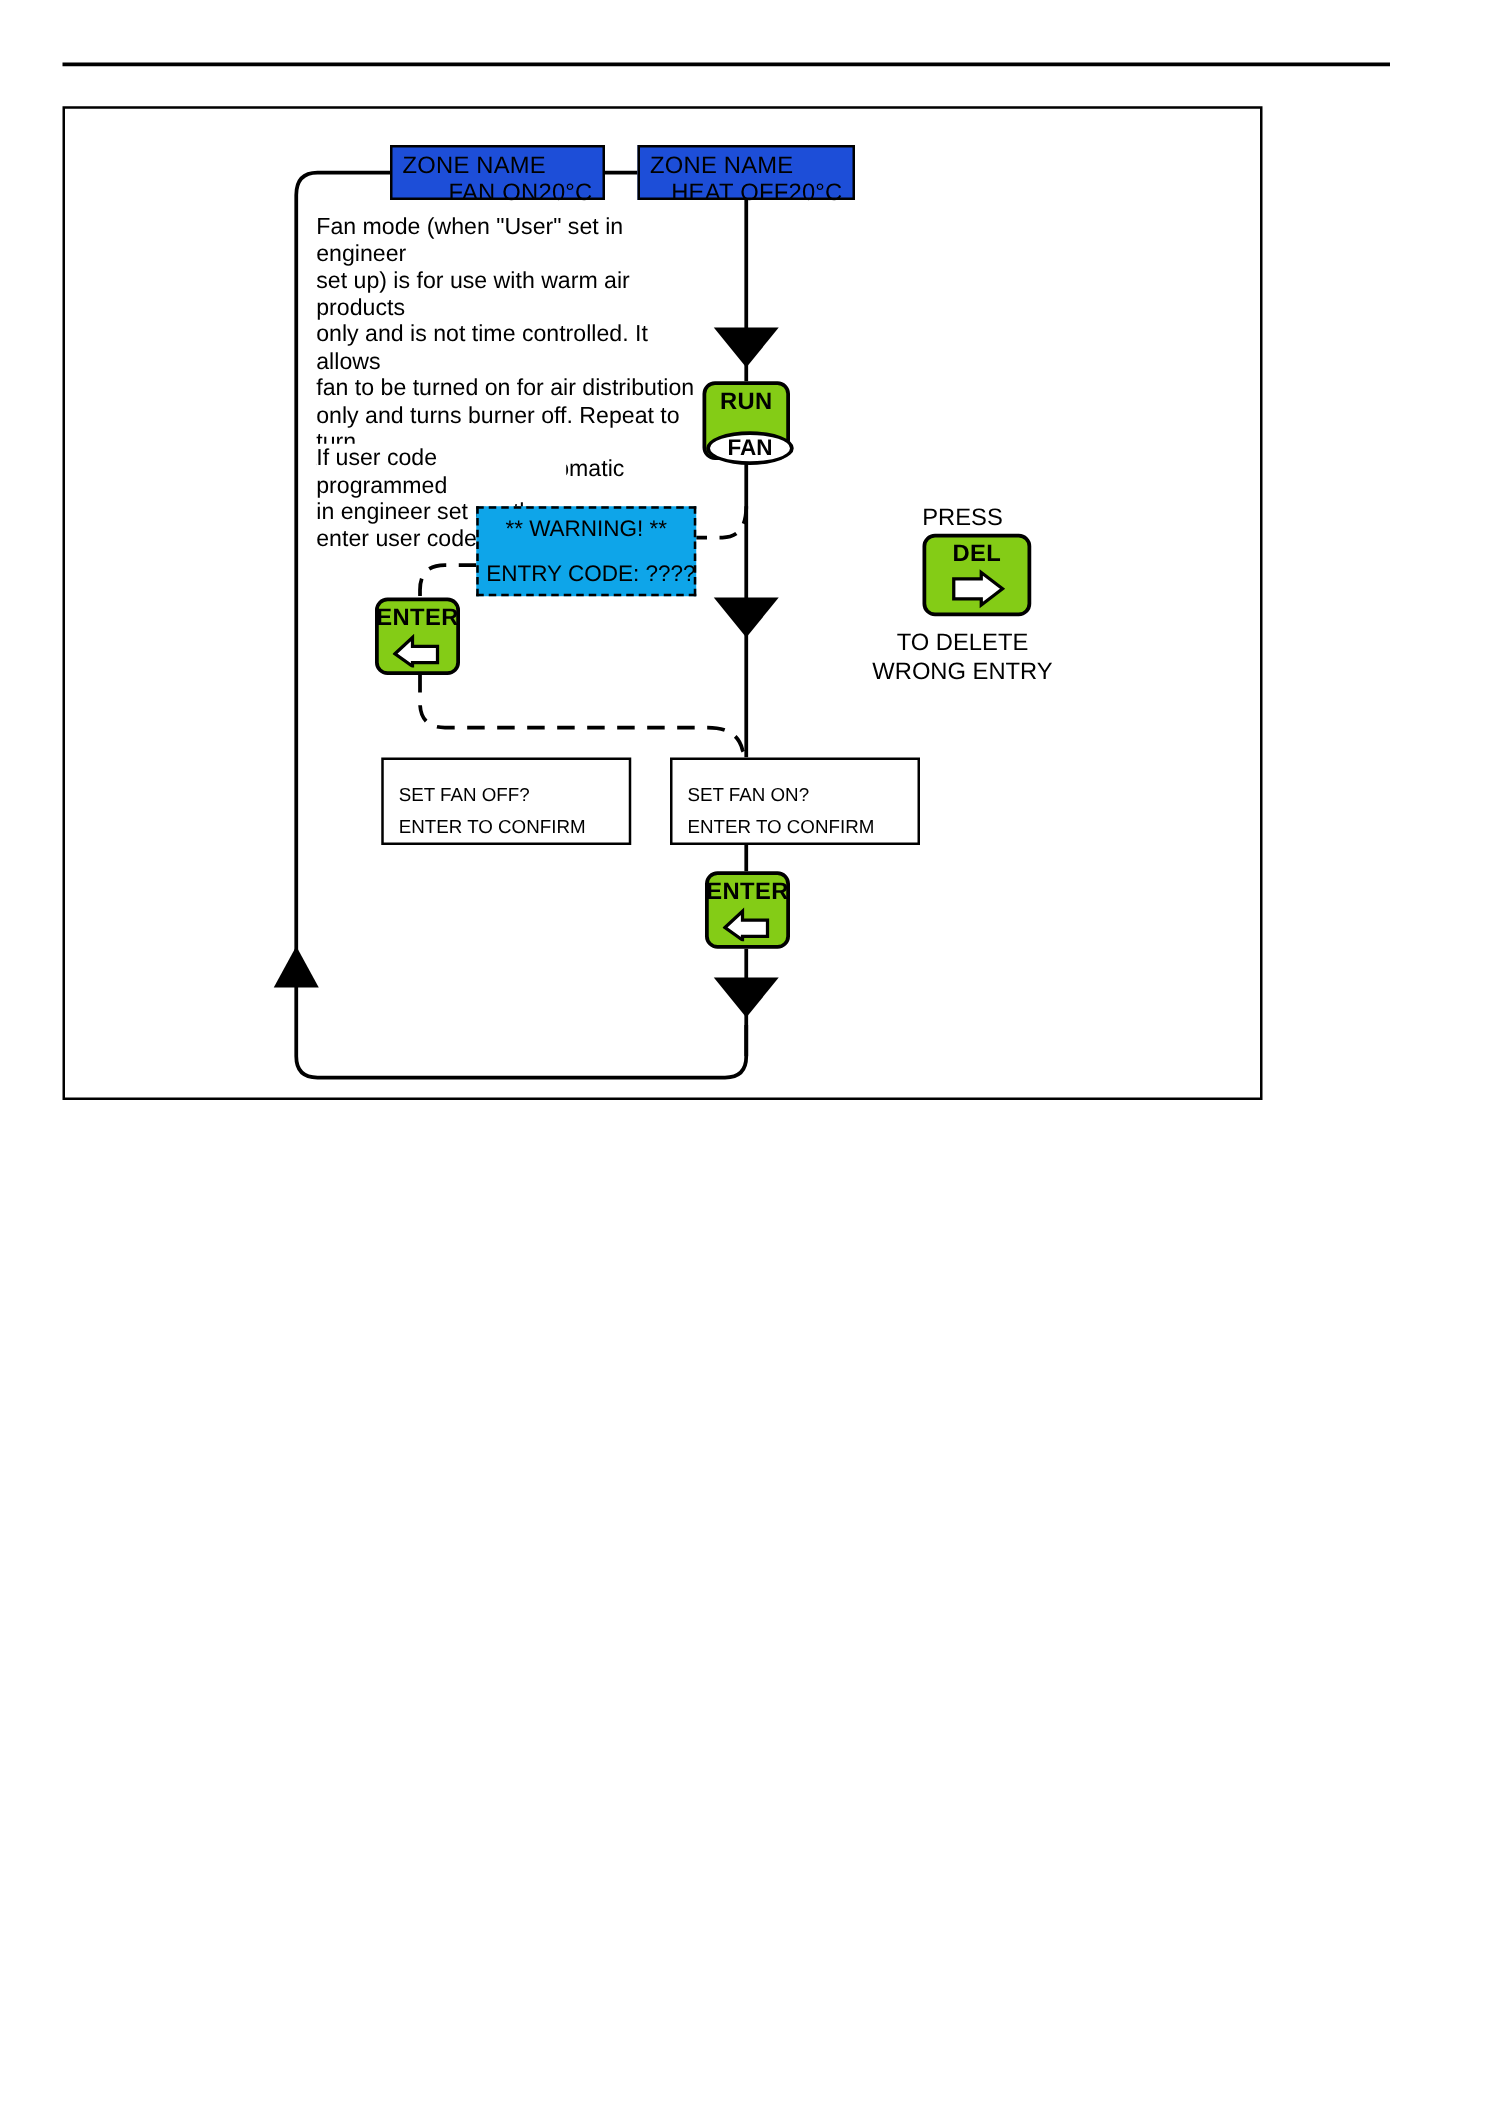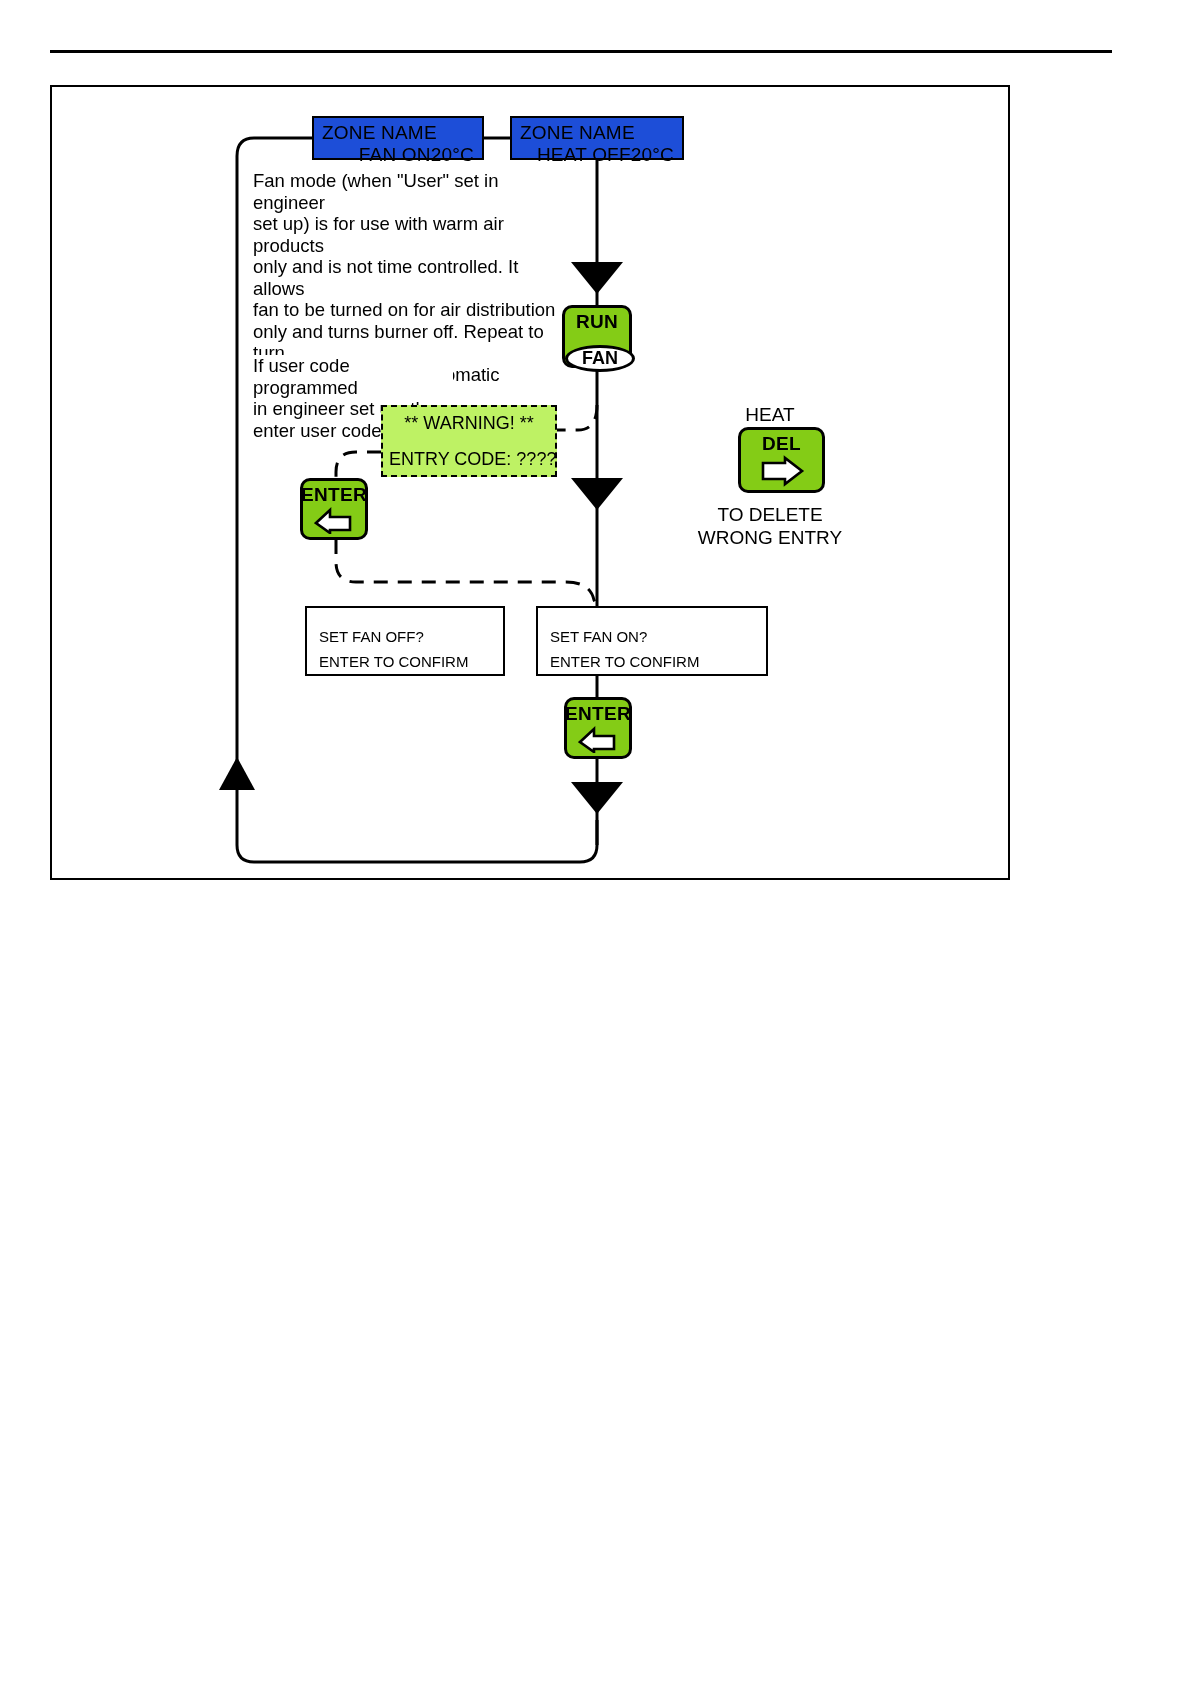--- a/index.html
+++ b/index.html
@@ -62,32 +62,32 @@
   .prompt-box {
     position: absolute;
     border: 2px solid #000;
     box-sizing: border-box;
     background: #fff;
     font-size: 15px;
     line-height: 25px;
     padding: 16px 12px;
   }
   #box-set-fan-off { left: 305px; top: 606px; width: 200px; height: 70px; }
-  #box-set-fan-on  { left: 536px; top: 606px; width: 232px; height: 70px; }
+  #box-set-fan-on  { left: 536px; top: 606px; width: 200px; height: 70px; }
 
   
   #warning-box {
     position: absolute;
     left: 381px;
     top: 405px;
     width: 176px;
     height: 72px;
     border: 2px dashed #000;
     box-sizing: border-box;
-    background: #bef264;
+    background: #0ea5e9;
     font-size: 18px;
     line-height: 20px;
     padding: 6px 6px;
     text-align: center;
     display: flex;
     flex-direction: column;
     justify-content: space-between;
     gap: 10px;
   }
   #warning-box .w-line { white-space: pre; }
@@ -257,21 +257,21 @@
 
 <div class="key" id="key-del">
   <span class="key-label">DEL</span>
   <span class="key-glyph">
     <svg width="46" height="32" viewBox="0 0 46 32" xmlns="http://www.w3.org/2000/svg">
       <polygon points="4,8 26,8 26,3 43,16 26,29 26,24 4,24" fill="#fff" stroke="#000" stroke-width="2.6" stroke-linejoin="miter"></polygon>
     </svg>
   </span>
 </div>
 
-<div class="side-label" id="label-press">HEAT</div>
+<div class="side-label" id="label-press">PRESS</div>
 
 <div class="side-label" id="label-to-delete">TO DELETE
 WRONG ENTRY</div>
 
 <div class="prompt-box" id="box-set-fan-off">
   <div>SET FAN OFF?</div>
   <div>ENTER TO CONFIRM</div>
 </div>
 
 <div class="prompt-box" id="box-set-fan-on">

